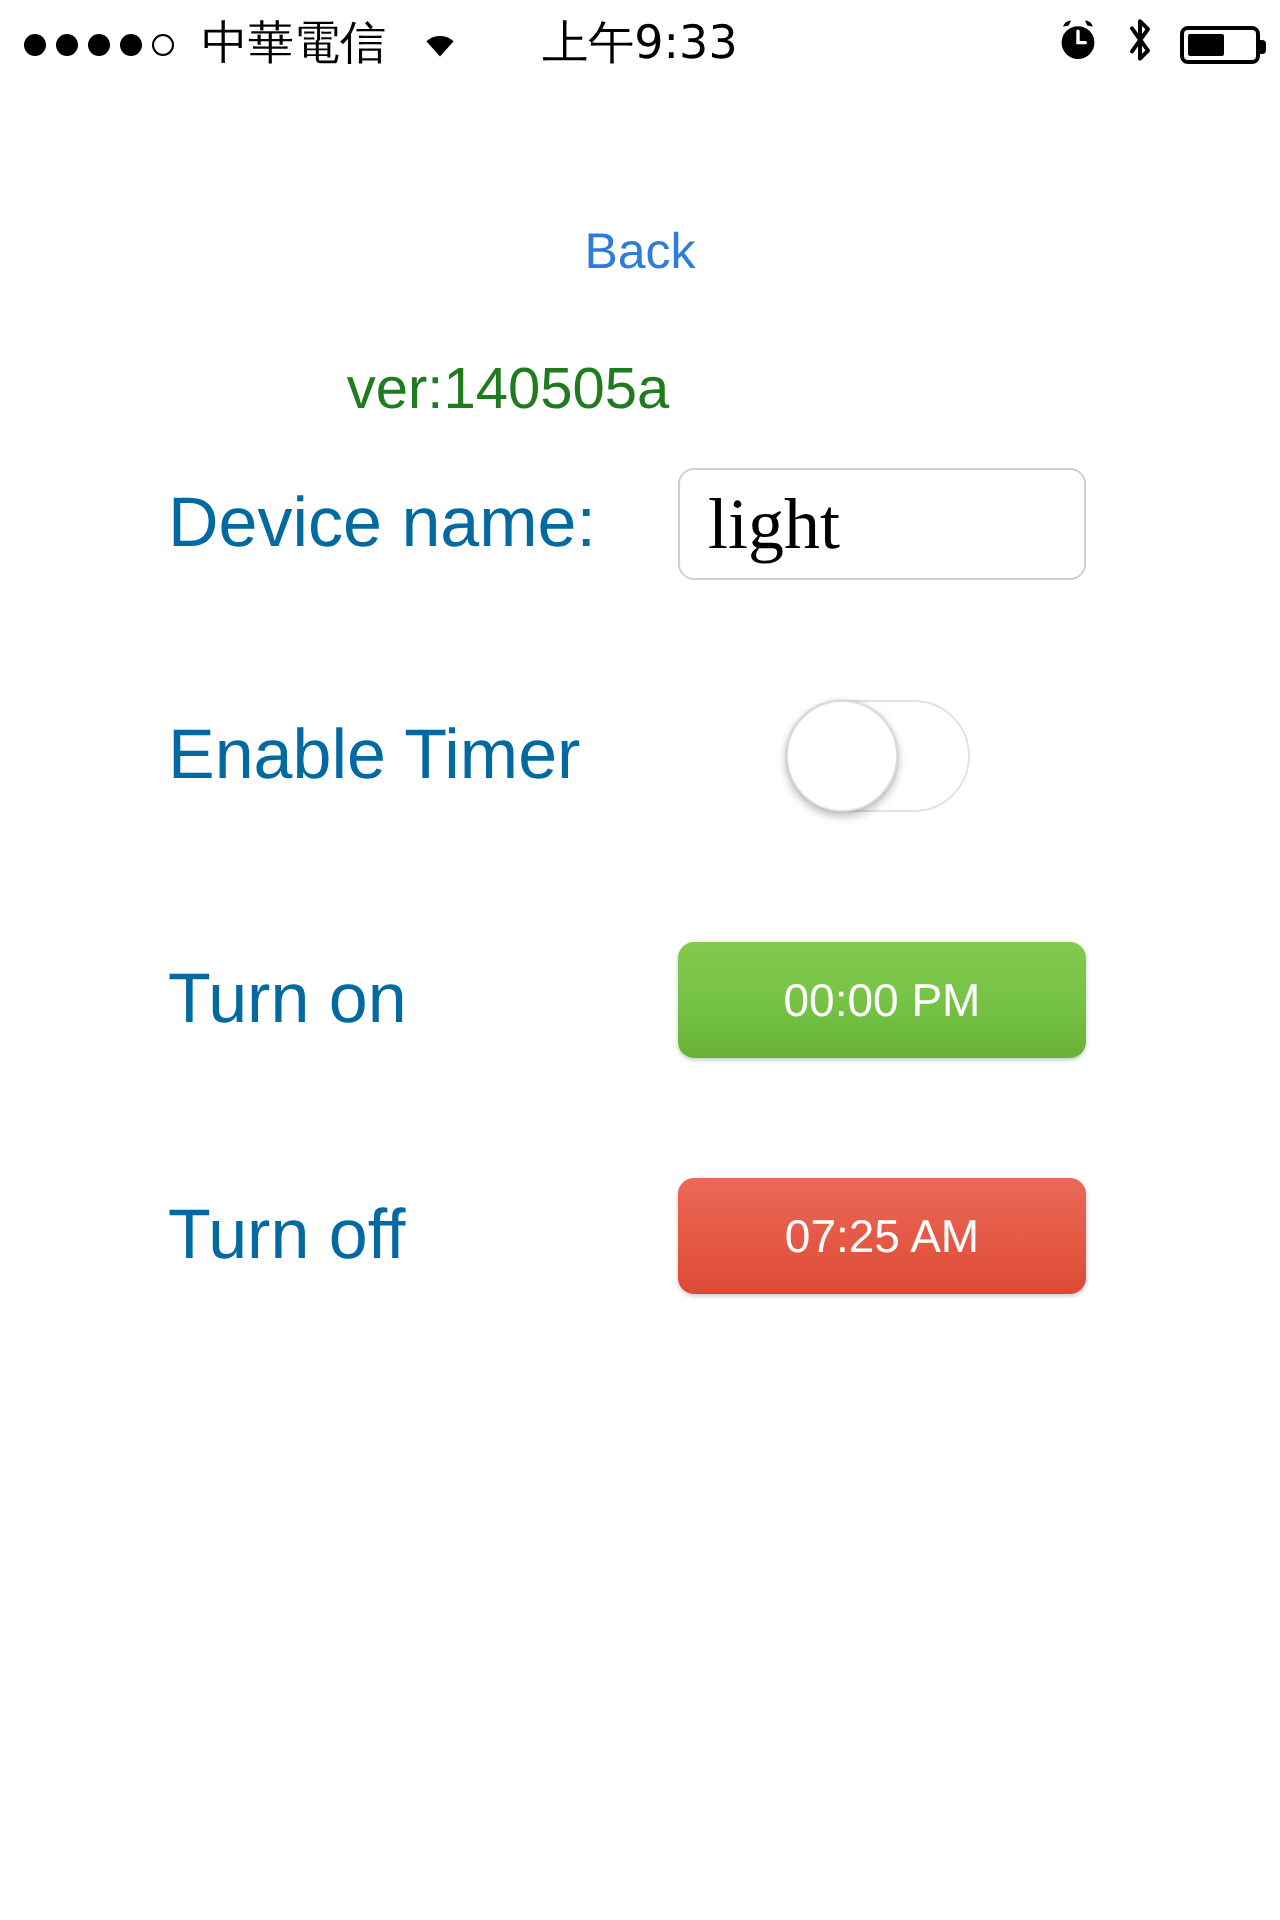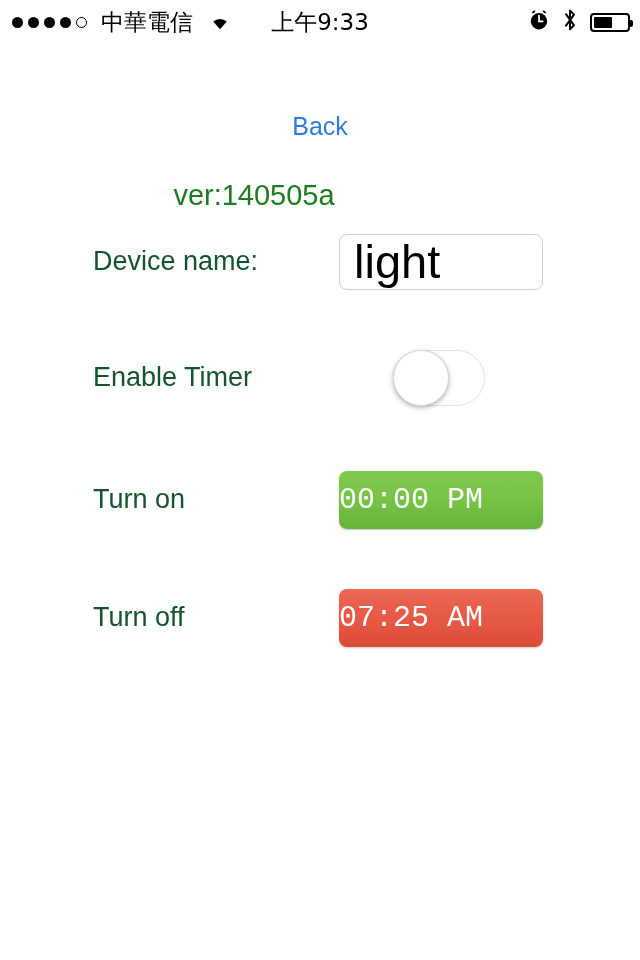--- a/index.html
+++ b/index.html
@@ -124,45 +124,45 @@
   .row {
     position: absolute;
     left: 0;
     width: 640px;
     height: 60px;
     display: flex;
     align-items: center;
   }
   .row-label {
     position: absolute;
-    left: 93px;
-    font-size: 27px;
-    color: #14532d;
+    left: 84px;
+    font-size: 35px;
+    color: #0369a1;
     line-height: 1.1;
     white-space: nowrap;
   }
   .row-control {
     position: absolute;
     left: 339px;
   }
 
   #row-device  { top: 232px; }
   #row-timer   { top: 348px; }
   #row-turnon  { top: 470px; }
   #row-turnoff { top: 588px; }
 
   .name-input {
     width: 204px;
     height: 56px;
     box-sizing: border-box;
     border: 1px solid #cfcfcf;
     border-radius: 8px;
     background: #fff;
-    font-family: Liberation Sans, sans-serif;
-    font-size: 47px;
+    font-family: Liberation Serif, serif;
+    font-size: 36px;
     color: #000;
     padding: 0 14px;
     outline: none;
     line-height: 56px;
   }
 
   
   .switch {
     position: relative;
     width: 92px;
@@ -186,23 +186,23 @@
     box-sizing: border-box;
     box-shadow: 0 2px 5px rgba(0,0,0,0.28), 0 0 1px rgba(0,0,0,0.18);
   }
 
   .time-button {
     width: 204px;
     height: 58px;
     border: none;
     border-radius: 8px;
     color: #fff;
-    font-family: Liberation Mono, monospace;
-    font-size: 30px;
-    text-align: left;
+    font-family: Liberation Sans, sans-serif;
+    font-size: 23px;
+    text-align: center;
     line-height: 58px;
     cursor: pointer;
     box-shadow: 0 1px 2px rgba(0,0,0,0.22);
     user-select: none;
   }
   .time-button.green {
     background: linear-gradient(to bottom, #81ca4e 0%, #77c345 50%, #67b238 100%);
   }
   .time-button.red {
     background: linear-gradient(to bottom, #eb6855 0%, #e55a46 50%, #dc4a37 100%);

